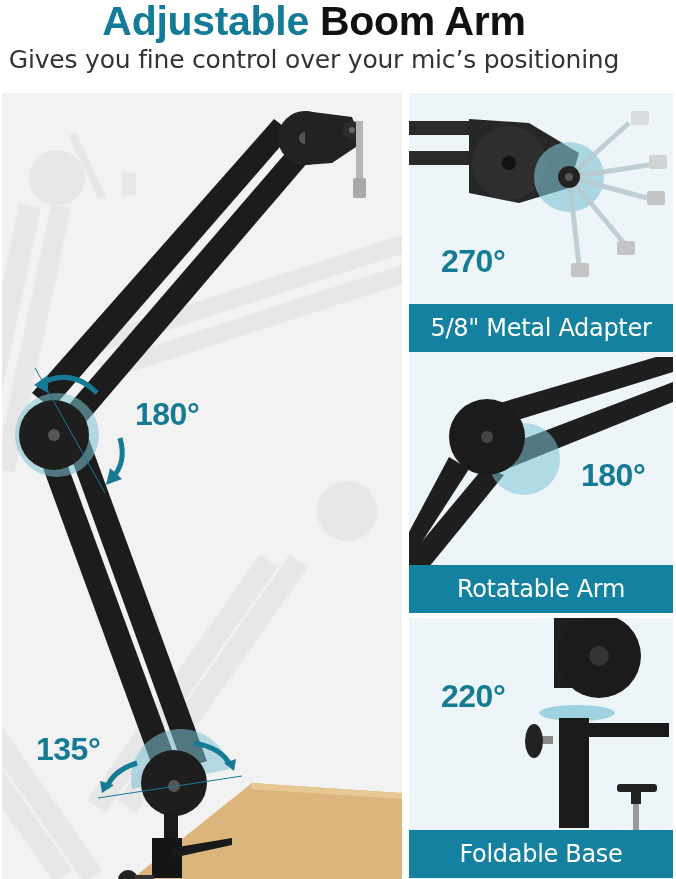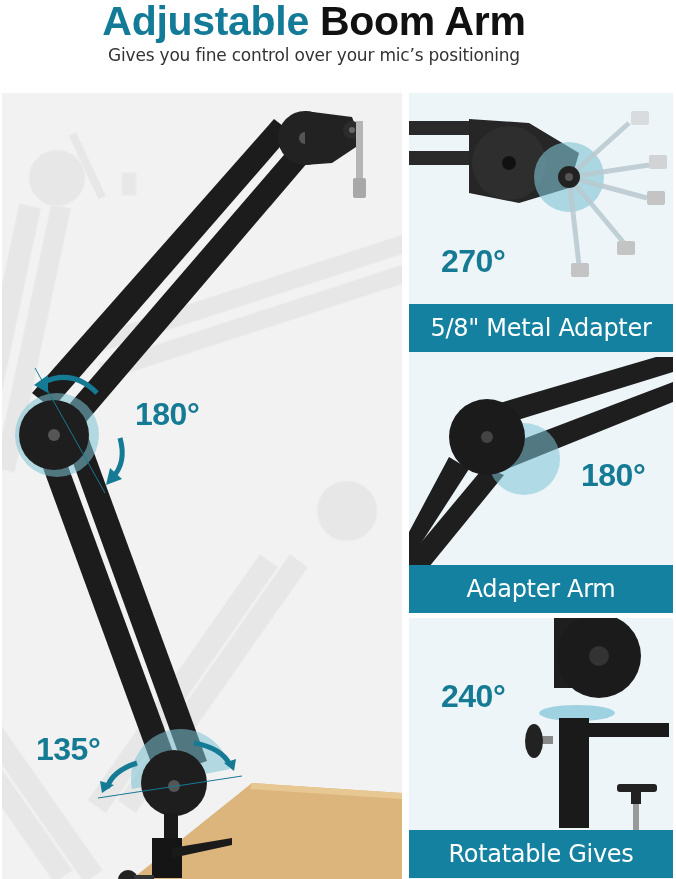--- a/index.html
+++ b/index.html
@@ -3,21 +3,21 @@
 <meta charset="utf-8">
 <style>
   * { box-sizing: border-box; margin: 0; padding: 0; }
   html, body { width: 676px; height: 879px; overflow: hidden; background: #ffffff; }
   body { position: relative; font-family: "Liberation Sans", "DejaVu Sans", sans-serif; }
 
   .header { position: absolute; left: 0; top: 0; width: 628px; height: 88px; text-align: center; }
   .title { position: absolute; left: 0; right: 0; top: -2px; font-size: 41px; font-weight: bold; letter-spacing: -0.3px; }
   .title .accent { color: #137b97; }
   .title .dark { color: #111111; }
-  .subtitle { position: absolute; left: 0; right: 0; top: 45px; font-family: "DejaVu Sans", sans-serif; font-size: 17px; color: #333333; letter-spacing: -0.2px; }
+  .subtitle { position: absolute; left: 0; right: 0; top: 45px; font-family: "DejaVu Sans", sans-serif; font-size: 25px; color: #333333; letter-spacing: -0.2px; }
 
   .main-panel { position: absolute; left: 2px; top: 93px; width: 400px; height: 786px; background: #f2f2f2; overflow: hidden; }
   .main-panel svg { position: absolute; left: 0; top: 0; }
 
   .side-panel { position: absolute; left: 409px; width: 264px; background: #eef5f8; overflow: hidden; }
   .side-panel svg { position: absolute; left: 0; top: 0; }
   .p1 { top: 93px; height: 282px; }
   .p2 { top: 357px; height: 256px; }
   .p3 { top: 618px; height: 261px; }
 
@@ -137,32 +137,32 @@
   <svg width="264" height="256">
     <polygon points="60,55 264,-5 264,15 70,75" fill="#1e1e1e"></polygon>
     <polygon points="80,95 264,25 264,45 90,115" fill="#1e1e1e"></polygon>
     <polygon points="40,100 60,112 0,205 0,175" fill="#1e1e1e"></polygon>
     <polygon points="75,110 95,118 20,210 0,210 0,200" fill="#1e1e1e"></polygon>
     <circle cx="115" cy="102" r="36" fill="#7ec3d6" opacity="0.55"></circle>
     <circle cx="78" cy="80" r="38" fill="#1b1b1b"></circle>
     <circle cx="78" cy="80" r="6" fill="#444"></circle>
   </svg>
   <div class="deg" style="left:172px; top:100px;">180°</div>
-  <div class="banner" style="top:208px;">Adapter Arm</div>
+  <div class="banner" style="top:208px;">Rotatable Arm</div>
 </div>
 
 <div class="side-panel p3">
   <svg width="264" height="261">
     <rect x="145" y="0" width="35" height="70" fill="#1e1e1e"></rect>
     <circle cx="190" cy="38" r="42" fill="#1b1b1b"></circle>
     <circle cx="190" cy="38" r="10" fill="#333"></circle>
     <ellipse cx="168" cy="95" rx="38" ry="8" fill="#7ec3d6" opacity="0.7"></ellipse>
     <rect x="150" y="100" width="30" height="110" fill="#1a1a1a"></rect>
     <rect x="150" y="105" width="110" height="14" fill="#1a1a1a"></rect>
     <rect x="132" y="118" width="12" height="8" fill="#888"></rect>
     <ellipse cx="125" cy="123" rx="9" ry="17" fill="#222"></ellipse>
     <rect x="208" y="166" width="40" height="8" rx="3" fill="#222"></rect>
     <rect x="222" y="172" width="10" height="14" fill="#222"></rect>
     <rect x="224" y="186" width="6" height="30" fill="#999"></rect>
   </svg>
-  <div class="deg" style="left:32px; top:60px;">240°</div>
-  <div class="banner" style="top:212px;">Rotatable Gives</div>
+  <div class="deg" style="left:32px; top:60px;">220°</div>
+  <div class="banner" style="top:212px;">Foldable Base</div>
 </div>
 
 </body></html>

